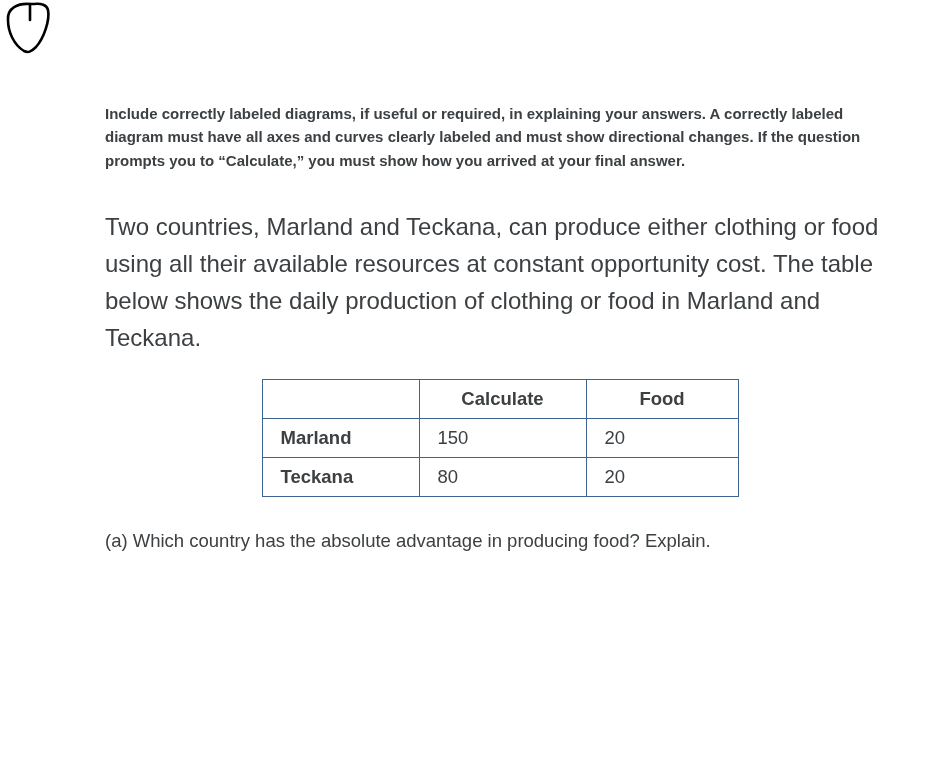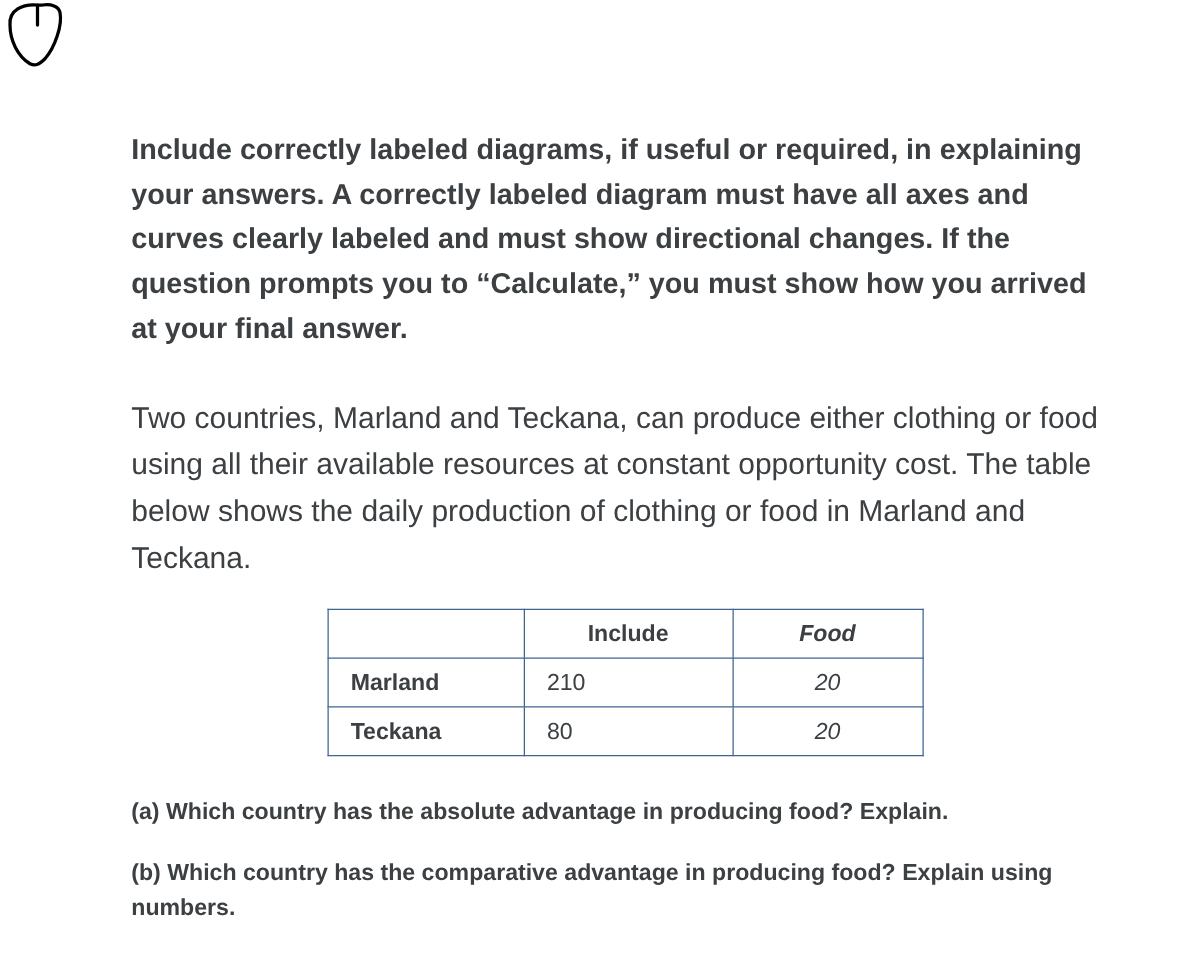--- a/index.html
+++ b/index.html
@@ -26,21 +26,21 @@
     height: 55px;
   }
   .content {
     position: absolute;
     left: 105px;
     top: 102px;
     width: 790px;
   }
   .instructions {
     font-weight: 700;
-    font-size: 23px;
+    font-size: 15px;
     line-height: 1.55;
     color: #3c4043;
     margin-bottom: 36px;
   }
   .intro {
     font-weight: 400;
     font-size: 24px;
     line-height: 1.55;
     color: #3c4043;
     margin-bottom: 22px;
@@ -56,26 +56,26 @@
   td {
     border: 1px solid #3f6493;
     padding: 7px 18px 7px 18px;
     font-size: 18.5px;
     color: #3c4043;
     vertical-align: middle;
     height: 24px;
   }
   .col-country { width: 120px; font-weight: 700; margin-left: 44px; }
   .col-clothing { width: 130px; }
-  .col-food { width: 115px; font-style: italic; }
+  .col-food { width: 115px; }
   .hdr { font-weight: 700; text-align:center;}
   .num { font-weight: 400; }
-  .food-cell { text-align:center; }
+  .food-cell { }
   .question {
-    font-weight: 700;
+    font-weight: 400;
     font-size: 18.5px;
     line-height: 1.55;
     color: #3c4043;
     margin-bottom: 20px;
   }
 </style>
 </head>
 <body>
 
 <div class="page">
@@ -97,34 +97,33 @@
 
     <div class="instructions">Include correctly labeled diagrams, if useful or required, in explaining your answers. A correctly labeled diagram must have all axes and curves clearly labeled and must show directional changes. If the question prompts you to “Calculate,” you must show how you arrived at your final answer.</div>
 
     <div class="intro">Two countries, Marland and Teckana, can produce either clothing or food using all their available resources at constant opportunity cost. The table below shows the daily production of clothing or food in Marland and Teckana.</div>
 
     <div class="table-wrap">
       <table>
         <tbody>
             <tr>
           <td class="col-country"></td>
-          <td class="col-clothing hdr">Include</td>
+          <td class="col-clothing hdr">Calculate</td>
           <td class="col-food hdr">Food</td>
         </tr>
         <tr>
           <td class="col-country">Marland</td>
-          <td class="col-clothing num">210</td>
+          <td class="col-clothing num">150</td>
           <td class="col-food num food-cell">20</td>
         </tr>
         <tr>
           <td class="col-country">Teckana</td>
           <td class="col-clothing num">80</td>
           <td class="col-food num food-cell">20</td>
         </tr>
       </tbody>
         </table>
     </div>
 
     <div class="question">(a) Which country has the absolute advantage in producing food? Explain.</div>
-    <div class="question">(b) Which country has the comparative advantage in producing food? Explain using numbers.</div>
 
   </div>
 </div>
 
 </body></html>

